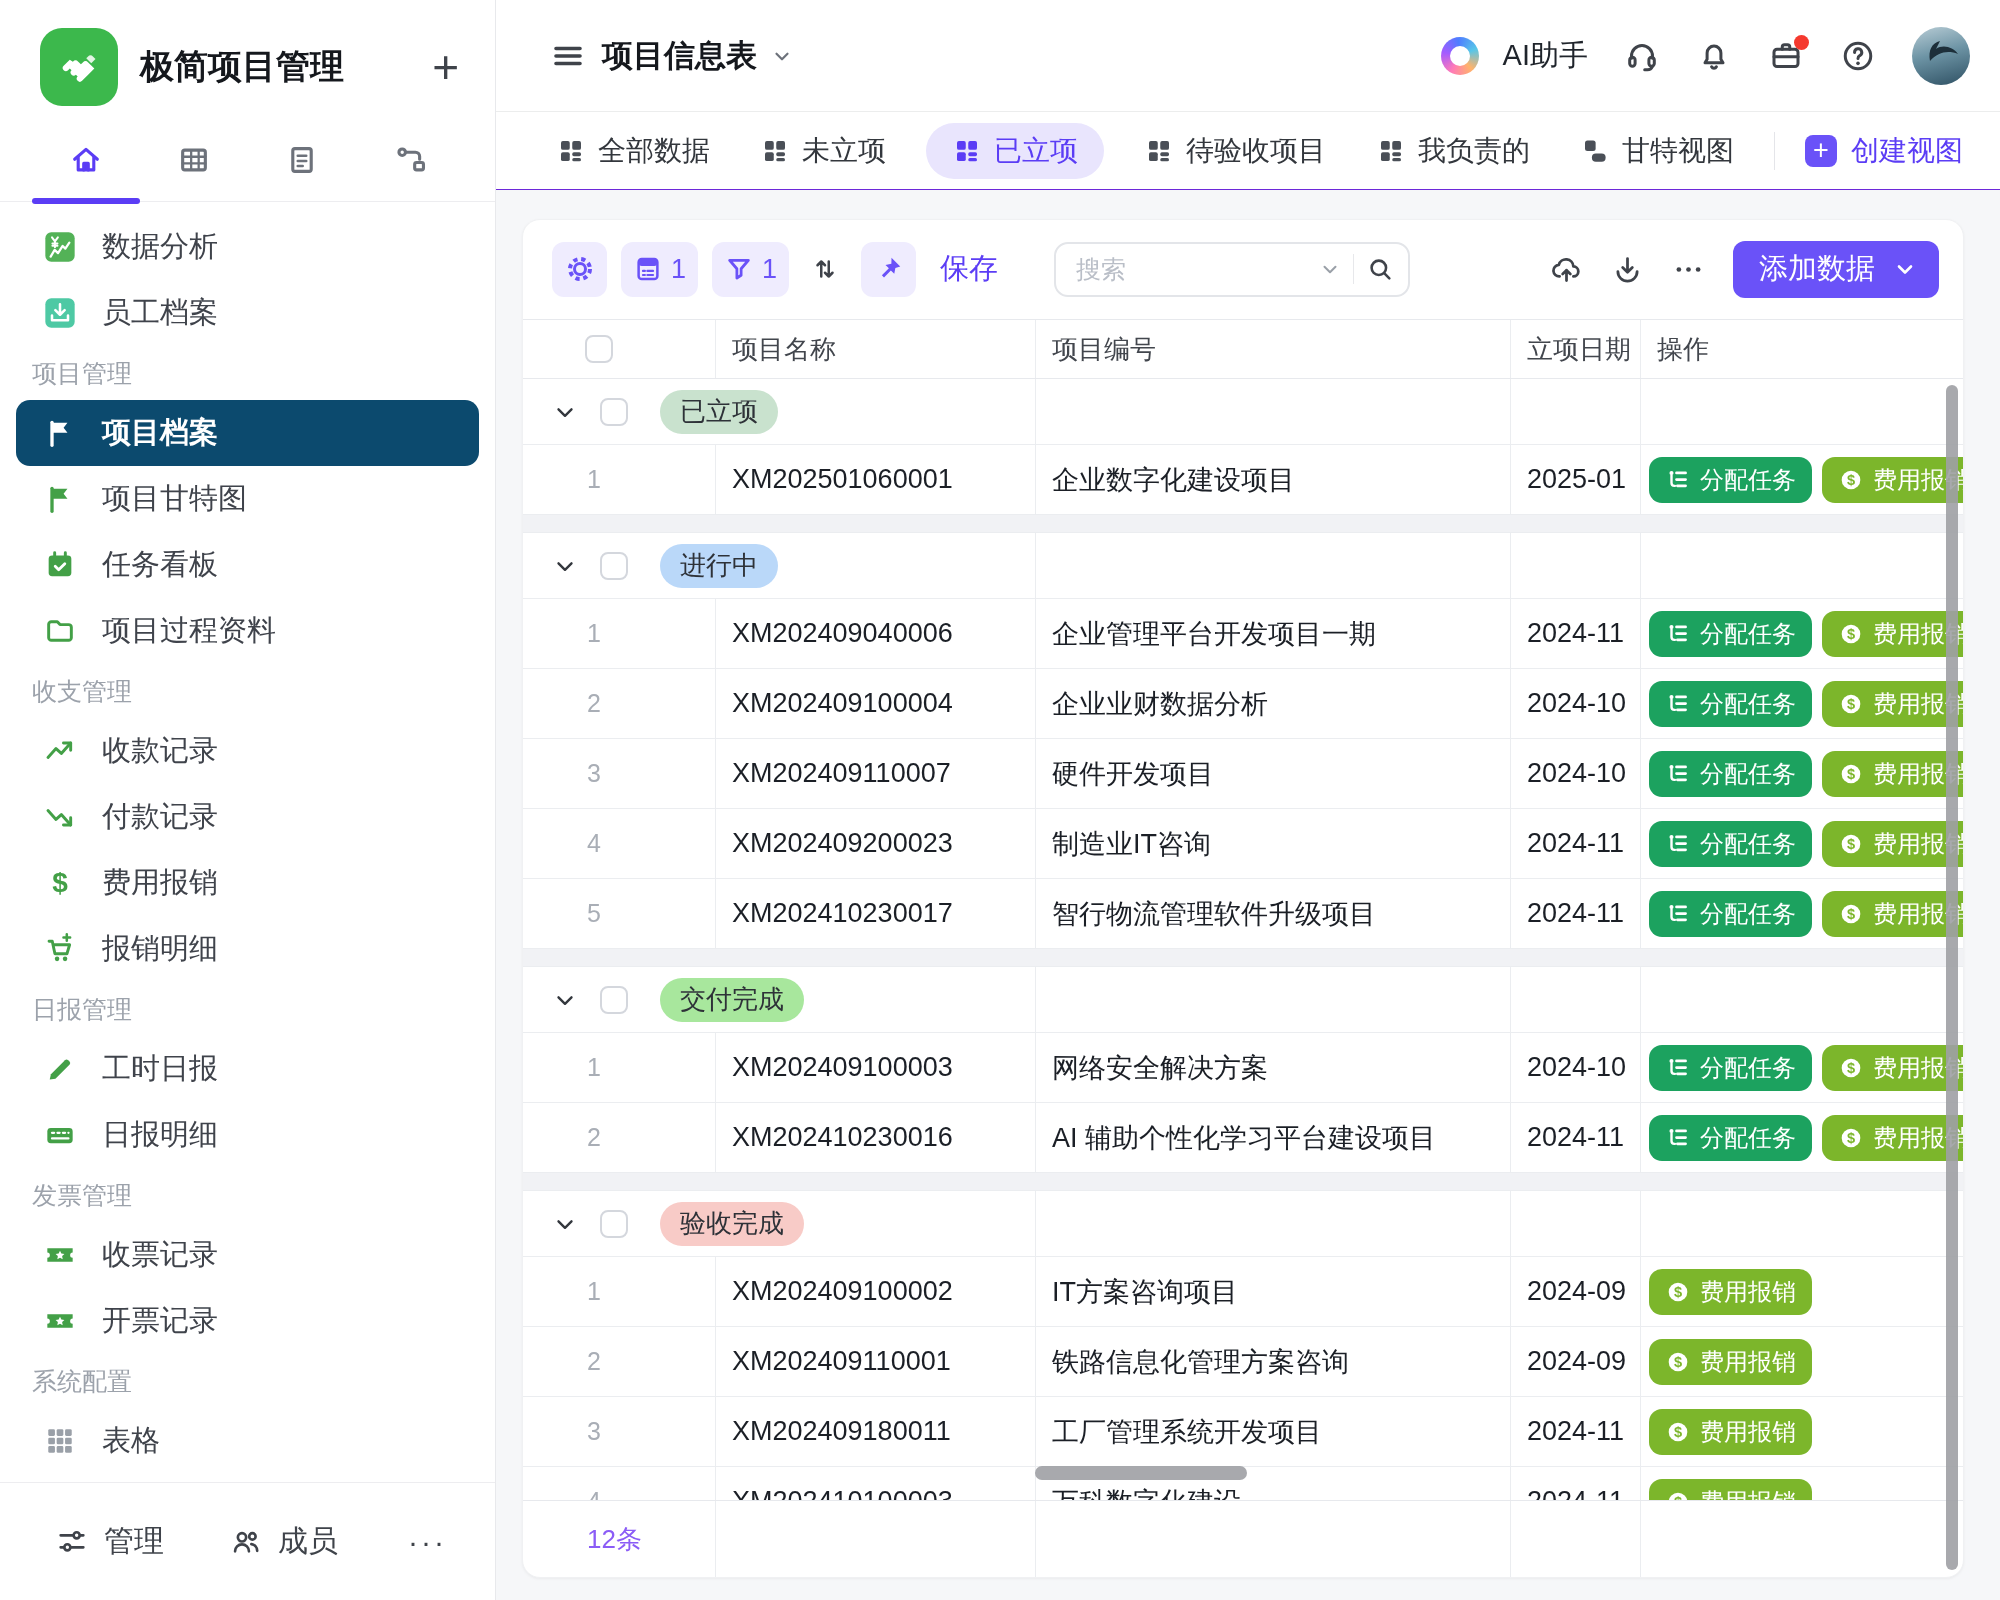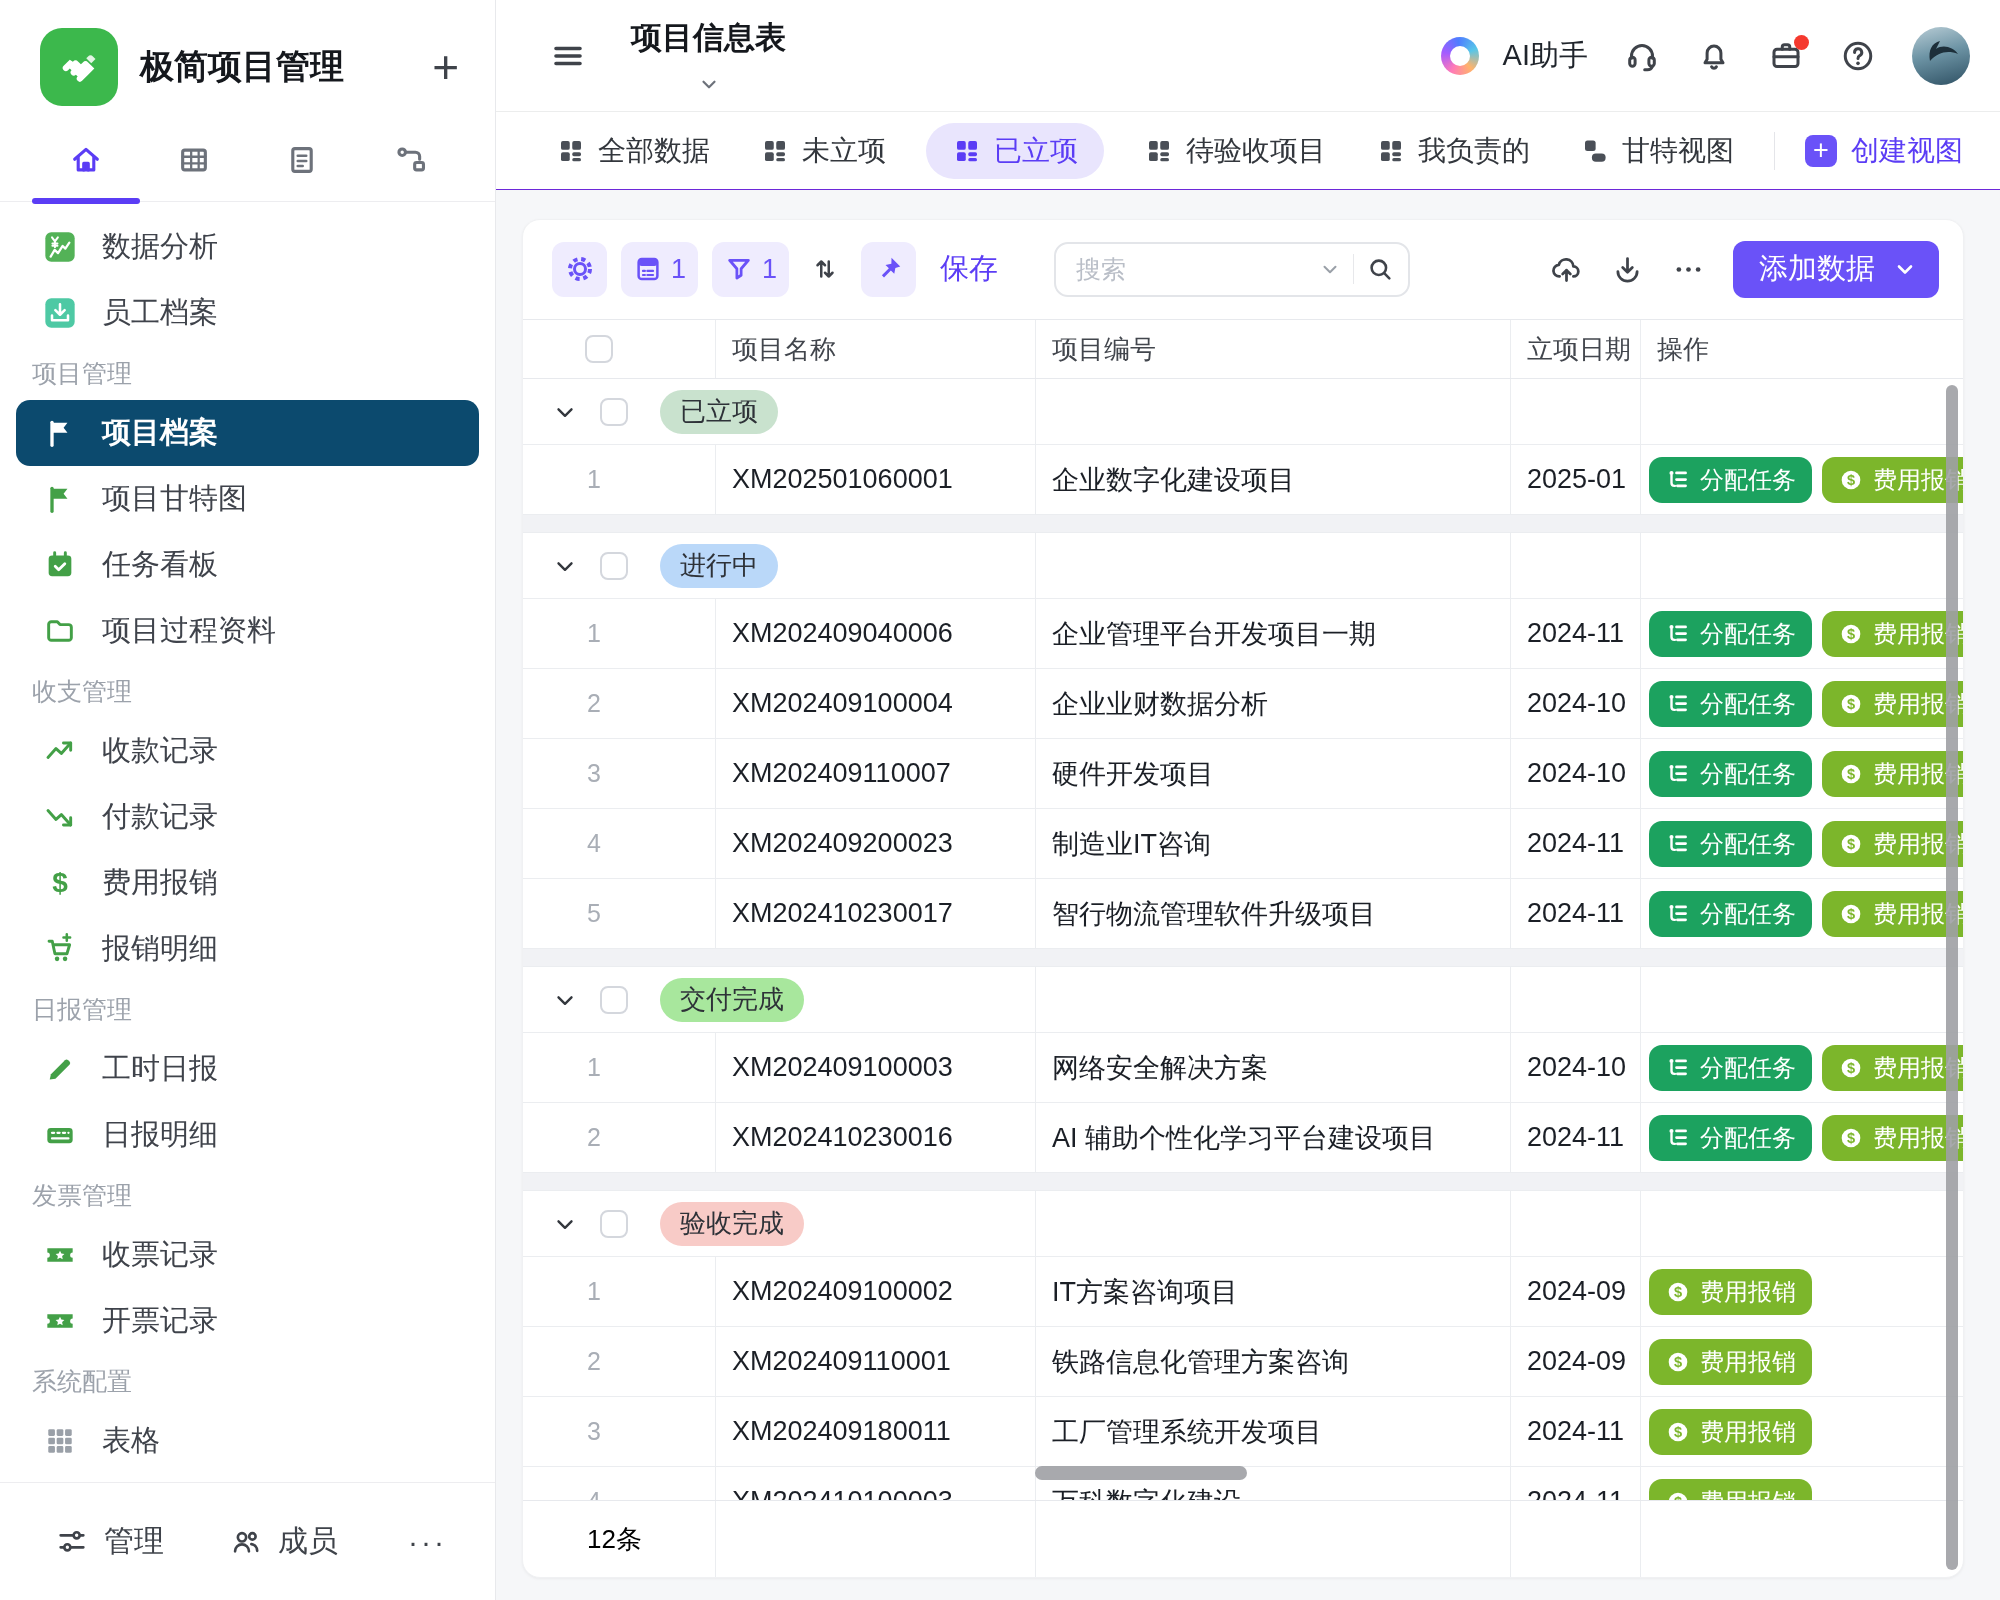--- a/index.html
+++ b/index.html
@@ -28,21 +28,21 @@
   .sb-footer{height:118px;border-top:1px solid #ededf0;display:flex;align-items:center;padding:0 48px 0 56px;color:#3f434a;font-size:30px;}
   .sb-foot-item{display:flex;align-items:center;gap:16px;}
   .sb-foot-item + .sb-foot-item{margin-left:66px;}
   .sb-foot-item svg{width:32px;height:32px;}
   .sb-more{margin-left:auto;font-size:30px;color:#3f434a;letter-spacing:3px;}
 
   
   .main{flex:1;display:flex;flex-direction:column;min-width:0;}
   .top{height:112px;display:flex;align-items:center;padding:0 30px 0 54px;border-bottom:1px solid #eceded;}
   .burger svg{width:36px;height:36px;color:#3f434a;}
-  .page-title{margin-left:45px;font-size:31px;font-weight:600;color:#15181d;display:flex;align-items:center;gap:14px;flex-direction:column;}
+  .page-title{margin-left:16px;font-size:31px;font-weight:600;color:#15181d;display:flex;align-items:center;gap:14px;}
   .page-title svg{width:22px;height:22px;color:#6d727b;}
   .top-right{margin-left:auto;display:flex;align-items:center;gap:36px;}
   .ai{display:flex;align-items:center;gap:24px;font-size:29px;color:#1f242b;}
   .ai-logo{width:38px;height:38px;border-radius:50%;background:conic-gradient(from 210deg,#ff7ab8,#a45bff,#4e7dff,#58c6e8,#ffb36b,#ff7ab8);position:relative;}
   .ai-logo::after{content:'';position:absolute;inset:9px;background:#fff;border-radius:50%;}
   .ticon{color:#3f434a;position:relative;}
   .ticon svg{width:36px;height:36px;}
   .reddot{position:absolute;top:-3px;right:-5px;width:15px;height:15px;border-radius:50%;background:#F5392E;}
   .avatar{width:58px;height:58px;border-radius:50%;background:linear-gradient(165deg,#b9cdd6 0%,#6d94a5 45%,#2e5063 100%);display:flex;align-items:center;justify-content:center;overflow:hidden;}
 
@@ -73,21 +73,21 @@
   .tool-right{margin-left:auto;display:flex;align-items:center;gap:28px;}
   .ticon2{color:#3f434a;cursor:pointer;}
   .ticon2 svg{width:33px;height:33px;}
   .addbtn{height:57px;border-radius:12px;background:#6A52F8;color:#fff;font-size:29px;display:flex;align-items:center;gap:18px;padding:0 22px 0 26px;cursor:pointer;}
   .addbtn svg{width:24px;height:24px;color:#fff;}
 
   
   .grid{margin-top:22px;}
   .ghead,.gfoot{display:grid;grid-template-columns:193px 320px 475px 130px 1fr;height:60px;align-items:stretch;color:#42464d;font-size:26px;}
   .ghead{border-top:1px solid #e7e9ed;border-bottom:1px solid #e7e9ed;}
-  .gfoot{height:77px;border-top:1px solid #e7e9ed;color:#000000;}
+  .gfoot{height:77px;border-top:1px solid #e7e9ed;color:#8b5cf6;}
   .hcell{display:flex;align-items:center;padding-left:16px;border-right:1px solid #ebedf0;}
   .hcell:last-child{border-right:none;}
   .hcell.first{padding-left:62px;}
   .gbody{height:1121px;overflow:hidden;position:relative;}
   .grow{display:grid;grid-template-columns:513px 475px 130px 1fr;height:66px;border-bottom:1px solid #ebedf0;align-items:stretch;}
   .gc{display:flex;align-items:center;border-right:1px solid #ebedf0;}
   .gc:last-child{border-right:none;}
   .gc.gc1{padding-left:29px;}
   .grow .chevbtn{margin-right:22px;color:#33373d;cursor:pointer;}
   .grow .chevbtn svg{width:26px;height:26px;}

